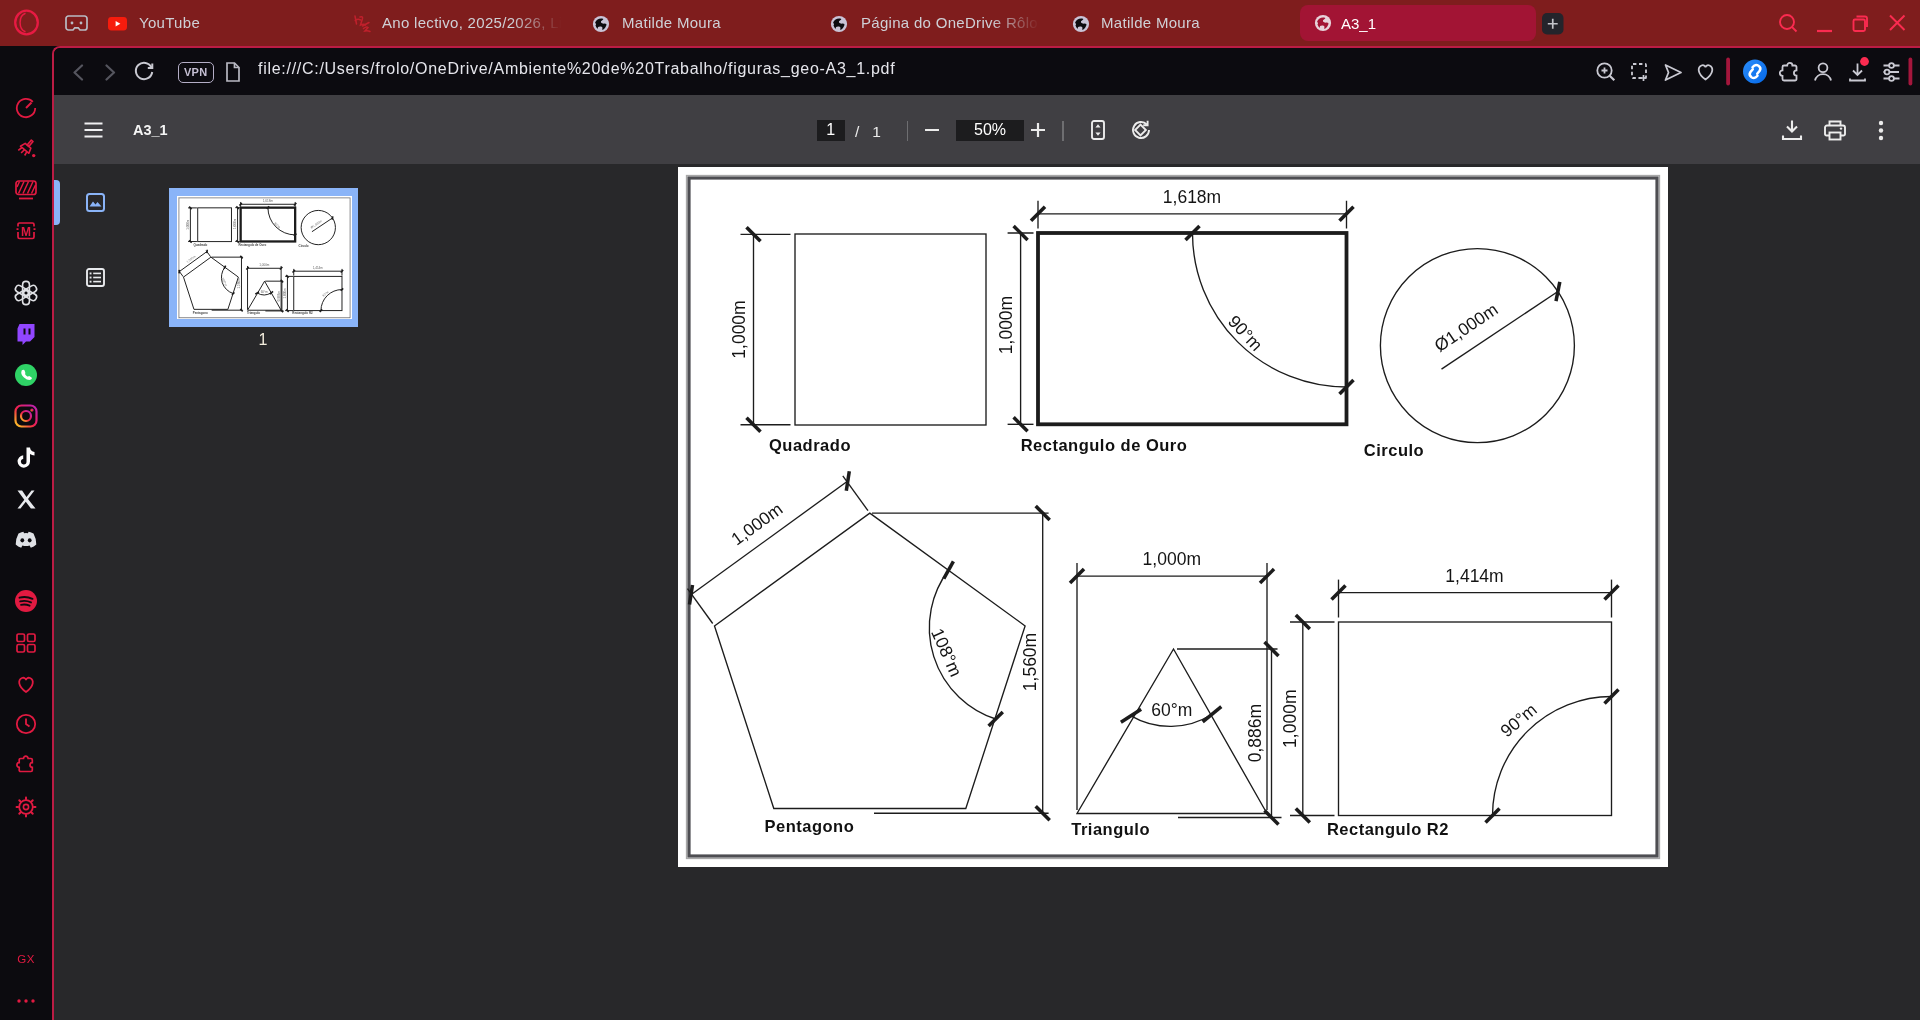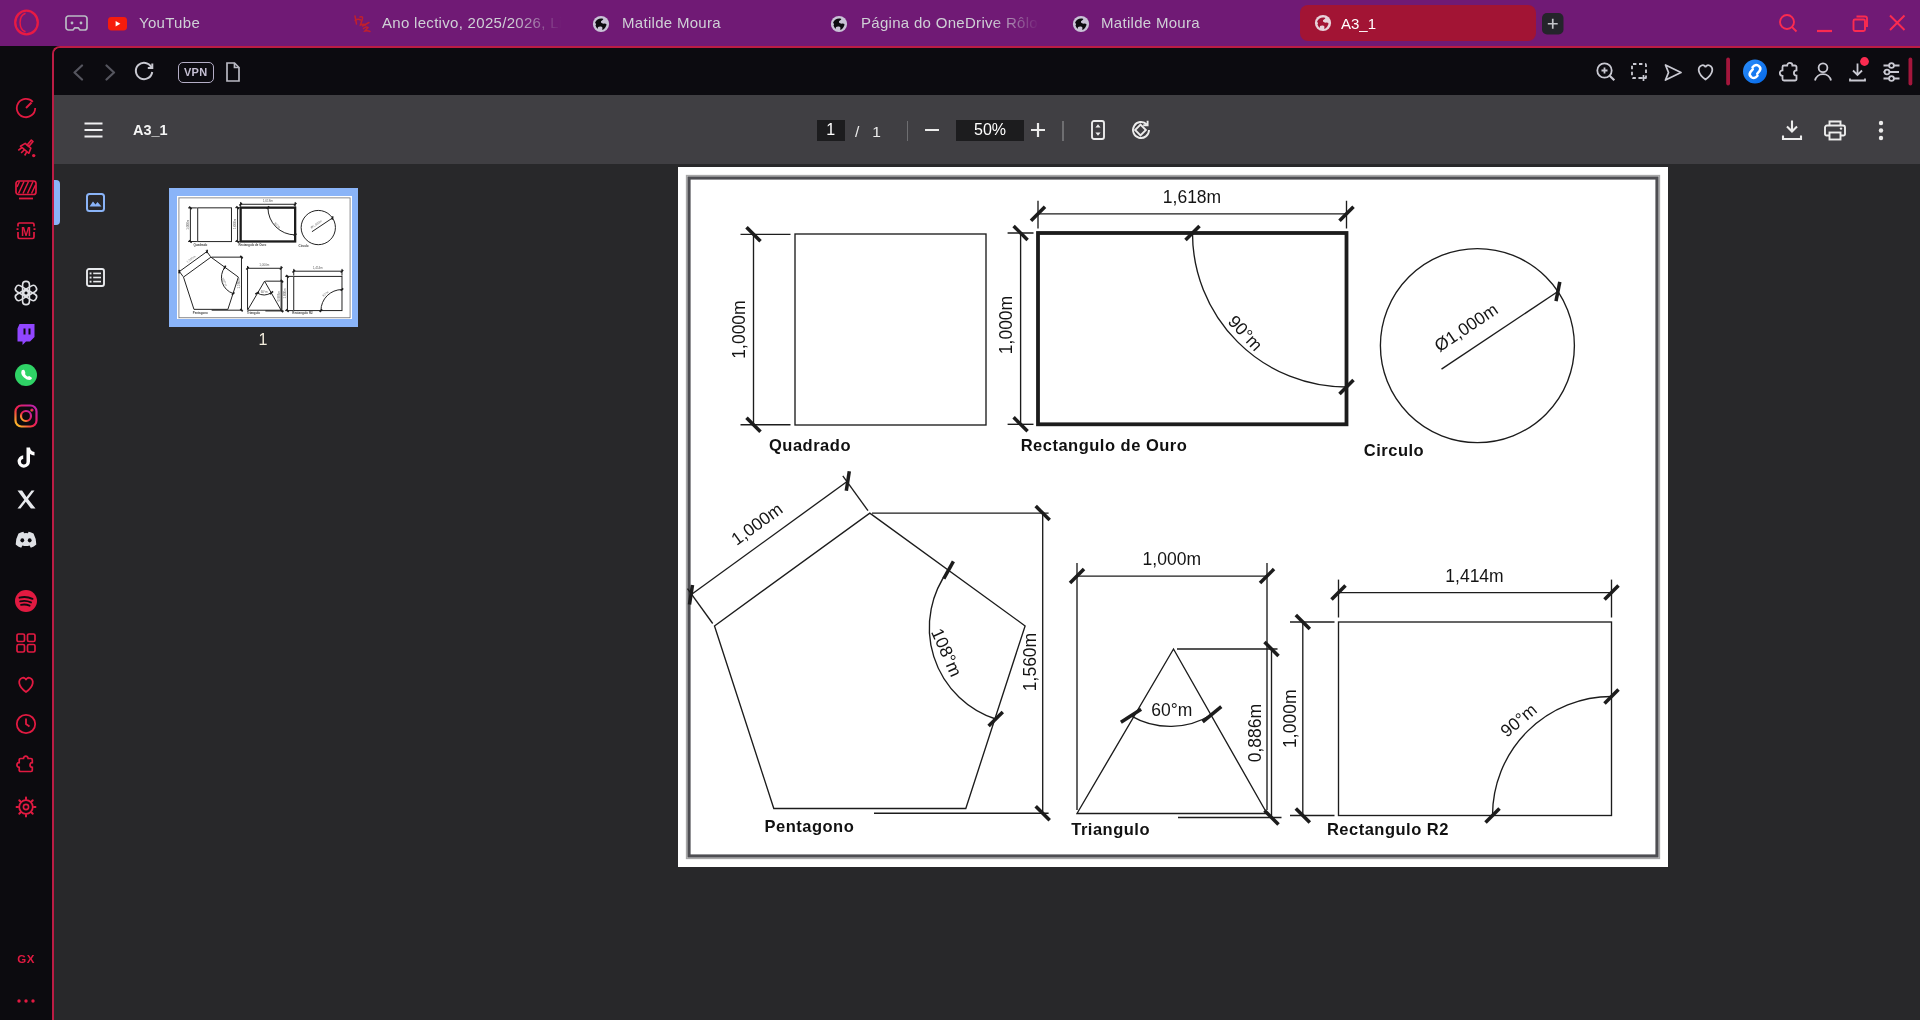--- a/index.html
+++ b/index.html
@@ -1,20 +1,20 @@
 <!DOCTYPE html>
 <html><head>
 <meta charset="utf-8">
 <style>
   * { margin:0; padding:0; box-sizing:border-box; }
   html,body { width:1920px; height:1020px; overflow:hidden; background:#0c0b0f; font-family:"Liberation Sans",sans-serif; }
   #app { position:relative; width:1920px; height:1020px; }
   .abs { position:absolute; }
   
-  #topbar { position:absolute; left:0; top:0; width:1920px; height:46px; background:#701a75; }
+  #topbar { position:absolute; left:0; top:0; width:1920px; height:46px; background:#7f1d1d; }
 
   .fade1 { -webkit-mask-image:linear-gradient(90deg,#000 70%,transparent 97%); mask-image:linear-gradient(90deg,#000 70%,transparent 97%); }
   .tabtxt { position:absolute; top:14px; font-size:15px; letter-spacing:0.3px; color:#cfd0d6; white-space:nowrap; }
   #activetab { position:absolute; left:1300px; top:5px; width:236px; height:36px; background:#a21434; border-radius:8px; }
   #activetab .t { position:absolute; left:41px; top:9.5px; font-size:15px; color:#fff; }
   
   #sidebar { position:absolute; left:0; top:46px; width:52px; height:974px; background:#0c0b0f; }
   
   #content { position:absolute; left:52px; top:46px; width:1868px; height:974px; background:#0c0b10; border-top:2px solid #bb1c44; border-left:2px solid #bb1c44; border-top-left-radius:8px; overflow:hidden; }
   
@@ -204,21 +204,21 @@
 <circle cx="11" cy="11" r="2.6" fill="none" stroke="#e11a41" stroke-width="1.6"></circle>
         <rect x="10" y="0.6" width="2" height="3.4" rx="0.8" fill="#e11a41" transform="rotate(0 11 11)"></rect>
         <rect x="10" y="0.6" width="2" height="3.4" rx="0.8" fill="#e11a41" transform="rotate(45 11 11)"></rect>
         <rect x="10" y="0.6" width="2" height="3.4" rx="0.8" fill="#e11a41" transform="rotate(90 11 11)"></rect>
         <rect x="10" y="0.6" width="2" height="3.4" rx="0.8" fill="#e11a41" transform="rotate(135 11 11)"></rect>
         <rect x="10" y="0.6" width="2" height="3.4" rx="0.8" fill="#e11a41" transform="rotate(180 11 11)"></rect>
         <rect x="10" y="0.6" width="2" height="3.4" rx="0.8" fill="#e11a41" transform="rotate(225 11 11)"></rect>
         <rect x="10" y="0.6" width="2" height="3.4" rx="0.8" fill="#e11a41" transform="rotate(270 11 11)"></rect>
         <rect x="10" y="0.6" width="2" height="3.4" rx="0.8" fill="#e11a41" transform="rotate(315 11 11)"></rect>
       </svg>
-<div class="abs" style="left:13px;top:907px;width:26px;text-align:center;font-size:11.5px;font-weight:bold;color:#e11a41;letter-spacing:0.5px">GX</div>
+<div class="abs" style="left:13px;top:907px;width:26px;text-align:center;font-size:11.5px;font-weight:normal;color:#e11a41;letter-spacing:0.5px">GX</div>
 <svg class="abs" style="left:16px;top:952px" width="20" height="6" viewBox="0 0 20 6">
         <g fill="#e11a41">
           <circle cx="3" cy="3" r="1.7"></circle>
           <circle cx="10" cy="3" r="1.7"></circle>
           <circle cx="17" cy="3" r="1.7"></circle>
         </g>
       </svg>
     </div>
   <div id="content">
     <div id="addrbar">
@@ -265,20 +265,21 @@
 <path d="M223 32.5 a8.2 8.2 0 0 1 16 0"></path>
 <path d="M265.5 15.5 v11 M261 22.5 l4.5 4.5 4.5 -4.5 M258 30.5 v2 h15 v-2"></path>
 <path d="M291.5 17.5 h6 M301.5 17.5 h6 M291.5 24 h1.5 M297.5 24 h9.5 M291.5 30.5 h6 M301.5 30.5 h6"></path>
 <circle cx="299.5" cy="17.5" r="2.4"></circle>
             <circle cx="295" cy="24" r="2.4"></circle>
             <circle cx="299.5" cy="30.5" r="2.4"></circle>
 </g>
 <circle cx="272.5" cy="13.5" r="4.4" fill="#fb2b50"></circle>
 <rect x="316.5" y="9.5" width="3.8" height="28" rx="1.9" fill="#a4163c"></rect>
 </svg>
+        <div id="url">file:///C:/Users/frolo/OneDrive/Ambiente%20de%20Trabalho/figuras_geo-A3_1.pdf</div>
       </div>
     <div id="pdfbar">
       <div id="pdftitle">A3_1</div>
         <svg class="abs" style="left:30px;top:26px" width="19" height="18" viewBox="0 0 19 18">
 <g stroke="#f0f0f2" stroke-width="2.2">
             <line x1="0.5" y1="2.5" x2="18.5" y2="2.5"></line>
             <line x1="0.5" y1="9" x2="18.5" y2="9"></line>
             <line x1="0.5" y1="15.5" x2="18.5" y2="15.5"></line>
           </g>
 </svg>

